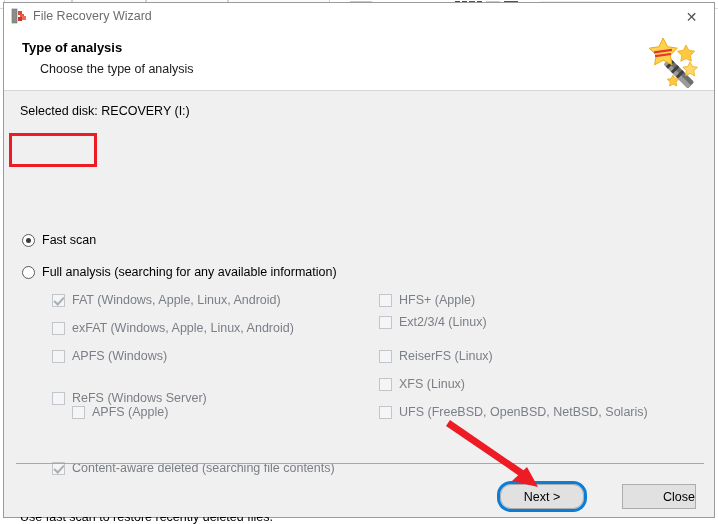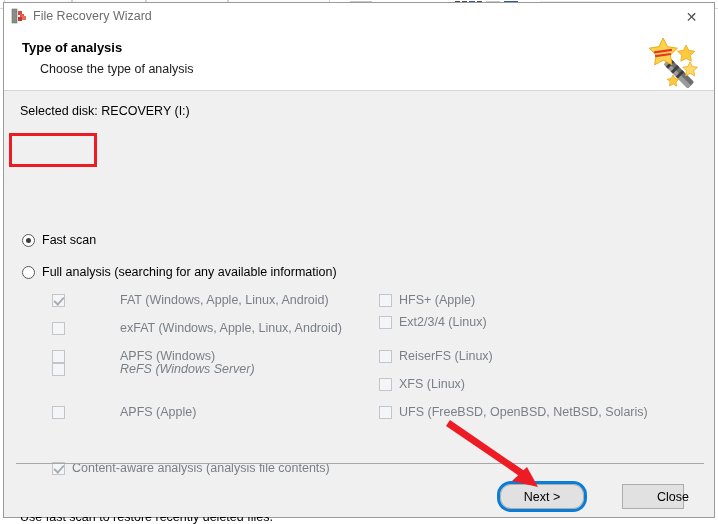--- a/index.html
+++ b/index.html
@@ -164,21 +164,21 @@
   }
 
   
   .fs-item {
     position: absolute;
     display: flex;
     align-items: center;
     font-size: 12.5px;
     color: #7a7f86;
   }
-  .col-left  { left: 48px; gap: 48px; }
+  .col-left  { left: 48px; }
   .col-right { left: 375px; }
 
   .cb {
     position: relative;
     width: 13px; height: 13px;
     border: 1px solid #c2c6cb;
     background: #f4f5f6;
     box-sizing: border-box;
     margin-right: 7px;
     flex: 0 0 auto;
@@ -232,21 +232,21 @@
     box-sizing: border-box;
     display: flex;
     align-items: center;
     justify-content: center;
     font-size: 12.5px;
     color: #000000;
     cursor: default;
   }
   #btn-help  { left: 12px;  width: 84px; }
   #btn-next  { left: 496px; width: 84px; }
-  #btn-close { left: 618px; width: 62px; padding-left: 40px; }
+  #btn-close { left: 618px; width: 74px; padding-left: 40px; }
   #btn-next {
     outline: 3px solid #0c7cd5;
     outline-offset: 0px;
     border-radius: 11px;
   }
 
   
   #annot-box {
     position: absolute;
     left: 9px;
@@ -343,25 +343,25 @@
       <span>FAT (Windows, Apple, Linux, Android)</span>
     </div>
     <div class="fs-item col-left" style="top:230px;">
       <span class="cb"></span>
       <span>exFAT (Windows, Apple, Linux, Android)</span>
     </div>
     <div class="fs-item col-left" style="top:258px;">
       <span class="cb"></span>
       <span>APFS (Windows)</span>
     </div>
-    <div class="fs-item col-left" style="top:271px;font-style:italic;">
+    <div class="fs-item col-left" style="top:300px;">
       <span class="cb"></span>
       <span>ReFS (Windows Server)</span>
     </div>
-    <div class="fs-item col-left" style="top:314px;">
+    <div class="fs-item col-left" style="top:314px;margin-left:20px;">
       <span class="cb"></span>
       <span>APFS (Apple)</span>
     </div>
 
     <div class="fs-item col-right" style="top:202px;">
       <span class="cb"></span>
       <span>HFS+ (Apple)</span>
     </div>
     <div class="fs-item col-right" style="top:224px;">
       <span class="cb"></span>
@@ -375,21 +375,21 @@
       <span class="cb"></span>
       <span>XFS (Linux)</span>
     </div>
     <div class="fs-item col-right" style="top:314px;">
       <span class="cb"></span>
       <span>UFS (FreeBSD, OpenBSD, NetBSD, Solaris)</span>
     </div>
 
     <div id="content-aware">
       <span class="cb checked"></span>
-      <span>Content-aware analysis (analysis file contents)</span>
+      <span>Content-aware deleted (searching file contents)</span>
     </div>
 
     <div id="hint-text">Use fast scan to restore recently deleted files.</div>
   </div>
 
   <div id="footer">
     <div id="footer-sep"></div>
     <div class="dlg-button" id="btn-next">Next &gt;</div>
     <div class="dlg-button" id="btn-close">Close</div>
   </div>

